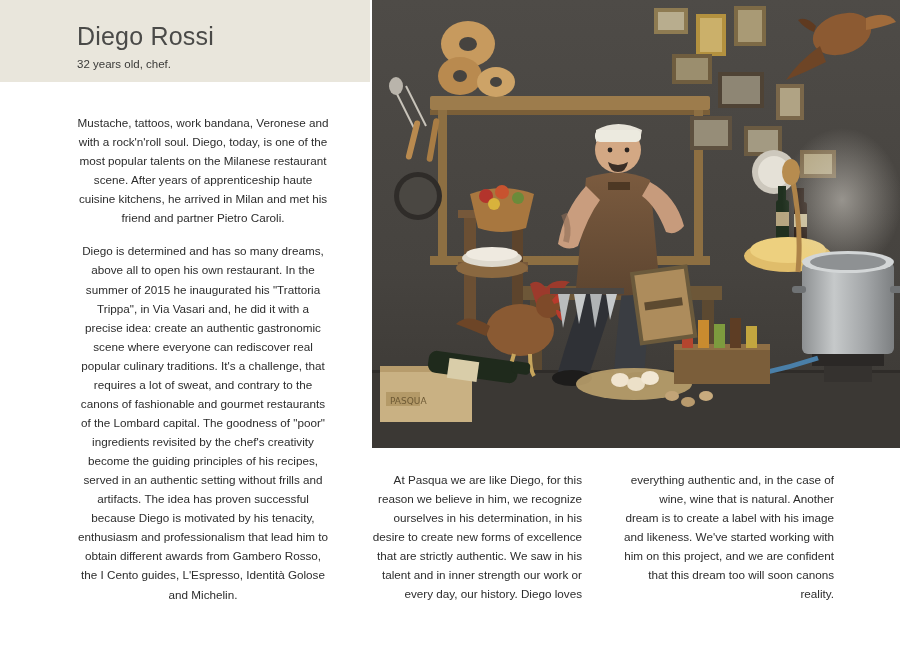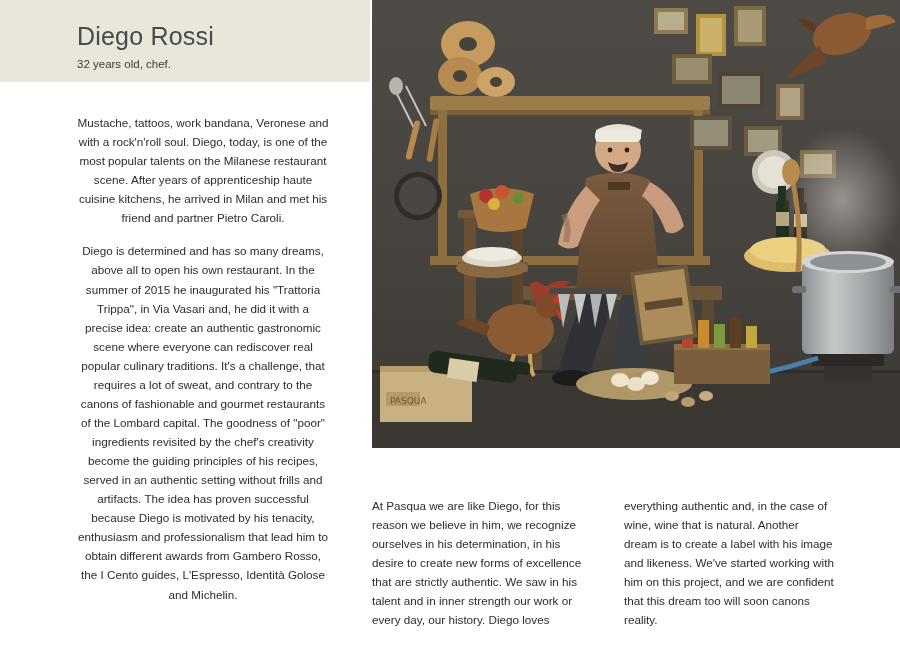--- a/index.html
+++ b/index.html
@@ -74,22 +74,23 @@
     width: 528px;
     height: 448px;
     overflow: hidden;
     background: #f0abfc;
   }
   .photo svg { display: block; }
 
   
   .bottom-col {
     position: absolute;
-    top: 496px;
+    top: 470px;
     width: 210px;
+    text-align: right;
   }
   .bottom-col.col-a { left: 372px; }
   .bottom-col.col-b { left: 624px; }
   .bottom-col p {
     margin: 0;
     font-size: 11.7px;
     line-height: 1.63;
     color: #2c2c2c;
   }
 </style>

